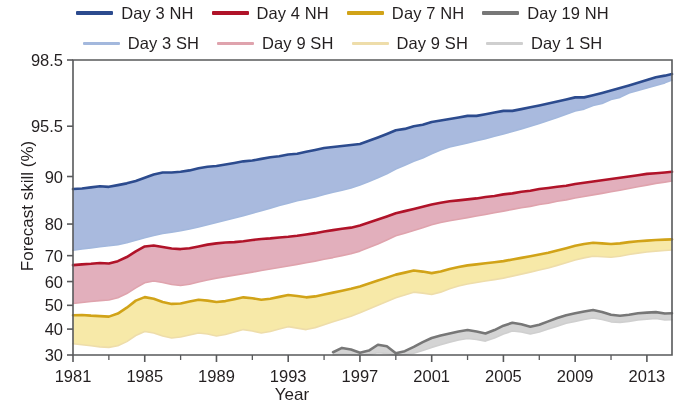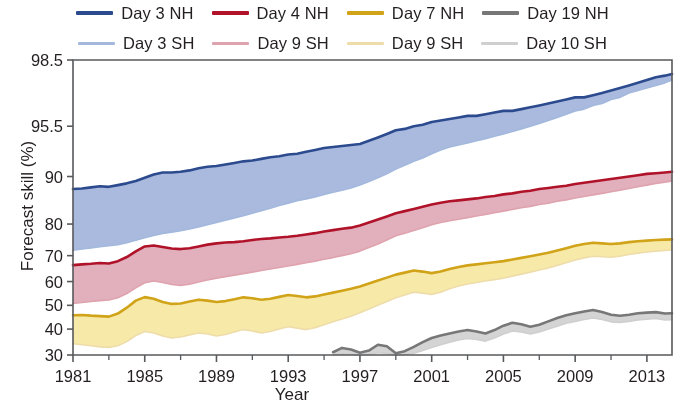--- a/index.html
+++ b/index.html
@@ -59,21 +59,21 @@
       <div class="legend-item">
         <span class="legend-swatch" style="background:#dfa3ad"></span>
         <span class="legend-label">Day 9 SH</span>
       </div>
       <div class="legend-item">
         <span class="legend-swatch" style="background:#eeddaa"></span>
         <span class="legend-label">Day 9 SH</span>
       </div>
       <div class="legend-item">
         <span class="legend-swatch" style="background:#cfcfcf"></span>
-        <span class="legend-label">Day 10 SH</span>
+        <span class="legend-label">Day 1 SH</span>
       </div>
     </div>
   </div>
 
   <div class="plot-wrap">
     <svg class="chart-svg" id="chart-svg" width="685" height="366">
         <path d="M73.00,139.07L81.97,138.52L90.93,137.40L99.90,136.26L108.87,136.83L117.84,135.11L126.80,133.35L135.77,130.94L144.74,127.80L153.70,124.53L162.67,122.49L171.64,122.49L180.60,121.80L189.57,120.40L198.54,118.24L207.51,116.76L216.47,116.01L225.44,114.49L234.41,112.93L243.37,111.34L252.34,110.53L261.31,108.88L270.28,107.19L279.24,106.33L288.21,104.57L297.18,103.68L306.14,101.85L315.11,99.98L324.08,98.05L333.04,97.06L342.01,96.06L350.98,95.05L359.95,94.01L368.91,90.82L377.88,87.46L386.85,83.93L395.81,80.19L404.78,78.89L413.75,76.22L422.72,74.84L431.68,71.99L440.65,70.52L449.62,69.01L458.58,67.46L467.55,65.88L476.52,65.88L485.49,64.26L494.45,62.59L503.42,60.88L512.39,60.88L521.35,59.12L530.32,57.31L539.29,55.44L548.25,53.52L557.22,51.54L566.19,49.49L575.16,47.37L584.12,47.37L593.09,45.18L602.06,42.91L611.02,40.55L619.99,38.09L628.96,35.54L637.93,32.87L646.89,30.08L655.86,27.16L664.83,25.65L672.00,24.10L672.00,30.08L664.83,32.87L655.86,35.54L646.89,38.09L637.93,40.55L628.96,42.91L619.99,47.37L611.02,49.49L602.06,53.52L593.09,55.44L584.12,59.12L575.16,60.88L566.19,64.26L557.22,67.46L548.25,70.52L539.29,73.43L530.32,76.22L521.35,78.89L512.39,81.46L503.42,83.93L494.45,86.31L485.49,88.60L476.52,90.82L467.55,92.97L458.58,95.05L449.62,97.06L440.65,99.98L431.68,103.68L422.72,108.04L413.75,111.34L404.78,115.26L395.81,118.97L386.85,123.86L377.88,127.80L368.91,131.55L359.95,135.11L350.98,137.96L342.01,140.17L333.04,142.31L324.08,144.40L315.11,146.93L306.14,148.90L297.18,150.83L288.21,153.17L279.24,155.45L270.28,158.11L261.31,160.69L252.34,163.19L243.37,165.63L234.41,168.00L225.44,170.32L216.47,172.58L207.51,174.78L198.54,176.94L189.57,179.05L180.60,180.78L171.64,182.15L162.67,183.49L153.70,185.48L144.74,187.75L135.77,190.29L126.80,192.78L117.84,194.61L108.87,195.82L99.90,196.72L90.93,197.90L81.97,199.08L73.00,200.25Z" fill="#a9bade" stroke="none"></path>
         <path d="M73.00,215.13L81.97,214.34L90.93,213.81L99.90,213.01L108.87,213.54L117.84,211.14L126.80,207.04L135.77,201.40L144.74,196.42L153.70,195.52L162.67,197.02L171.64,198.49L180.60,199.08L189.57,198.20L198.54,196.42L207.51,194.61L216.47,193.39L225.44,192.47L234.41,192.16L243.37,191.23L252.34,189.98L261.31,189.03L270.28,188.39L279.24,187.43L288.21,186.78L297.18,185.80L306.14,184.49L315.11,183.16L324.08,181.47L333.04,180.10L342.01,178.71L350.98,177.65L359.95,175.51L368.91,172.58L377.88,169.55L386.85,166.43L395.81,163.19L404.78,161.11L413.75,158.98L422.72,156.79L431.68,154.55L440.65,152.71L449.62,151.30L458.58,150.35L467.55,149.39L476.52,148.41L485.49,146.93L494.45,145.93L503.42,144.40L512.39,143.36L521.35,141.78L530.32,140.71L539.29,139.07L548.25,137.96L557.22,136.83L566.19,135.69L575.16,133.94L584.12,132.75L593.09,131.55L602.06,130.32L611.02,129.07L619.99,127.80L628.96,126.51L637.93,125.20L646.89,123.86L655.86,123.18L664.83,122.49L672.00,121.80L672.00,130.94L664.83,132.15L655.86,133.35L646.89,135.11L637.93,136.83L628.96,138.52L619.99,140.17L611.02,141.78L602.06,143.36L593.09,144.91L584.12,146.43L575.16,147.92L566.19,149.87L557.22,151.30L548.25,153.17L539.29,154.55L530.32,156.35L521.35,157.67L512.39,159.41L503.42,161.11L494.45,162.78L485.49,164.42L476.52,166.03L467.55,167.61L458.58,169.17L449.62,170.70L440.65,172.58L431.68,174.78L422.72,177.65L413.75,180.44L404.78,183.16L395.81,185.80L386.85,189.98L377.88,194.01L368.91,197.61L359.95,201.11L350.98,203.68L342.01,205.65L333.04,207.59L324.08,209.24L315.11,211.14L306.14,212.74L297.18,214.34L288.21,215.92L279.24,217.48L270.28,219.03L261.31,220.57L252.34,222.10L243.37,223.62L234.41,225.13L225.44,226.63L216.47,228.11L207.51,230.09L198.54,232.04L189.57,234.23L180.60,235.44L171.64,234.47L162.67,232.53L153.70,231.07L144.74,232.77L135.77,237.84L126.80,243.56L117.84,247.81L108.87,249.93L99.90,250.63L90.93,251.57L81.97,252.51L73.00,253.45Z" fill="#e2afbc" stroke="none"></path>
         <path d="M73.00,265.20L81.97,264.96L90.93,265.67L99.90,266.14L108.87,266.62L117.84,263.55L126.80,257.67L135.77,250.63L144.74,247.11L153.70,248.75L162.67,252.04L171.64,253.92L180.60,253.45L189.57,251.57L198.54,249.69L207.51,250.63L216.47,252.04L225.44,251.10L234.41,249.22L243.37,247.34L252.34,248.28L261.31,249.69L270.28,248.75L279.24,246.87L288.21,244.98L297.18,245.93L306.14,247.34L315.11,246.40L324.08,244.51L333.04,242.61L342.01,240.71L350.98,238.80L359.95,236.40L368.91,233.50L377.88,230.58L386.85,227.62L395.81,224.63L404.78,222.61L413.75,220.57L422.72,221.59L431.68,223.12L440.65,221.59L449.62,219.03L458.58,216.96L467.55,215.39L476.52,214.34L485.49,213.28L494.45,212.21L503.42,211.14L512.39,209.51L521.35,207.87L530.32,206.21L539.29,204.53L548.25,202.83L557.22,200.54L566.19,198.20L575.16,195.82L584.12,194.01L593.09,192.78L602.06,193.39L611.02,194.01L619.99,193.39L628.96,192.16L637.93,191.23L646.89,190.61L655.86,189.98L664.83,189.66L672.00,189.34L672.00,199.96L664.83,200.54L655.86,201.11L646.89,201.98L637.93,203.12L628.96,204.53L619.99,206.21L611.02,207.32L602.06,206.76L593.09,206.21L584.12,207.87L575.16,210.05L566.19,212.74L557.22,215.39L548.25,218.00L539.29,220.06L530.32,222.10L521.35,224.12L512.39,226.13L503.42,228.11L494.45,229.59L485.49,231.07L476.52,232.53L467.55,233.99L458.58,235.92L449.62,238.80L440.65,242.14L431.68,244.51L422.72,243.09L413.75,242.14L404.78,244.98L395.81,247.81L386.85,251.57L377.88,255.33L368.91,259.08L359.95,262.84L350.98,266.14L342.01,268.99L333.04,271.85L324.08,274.73L315.11,277.63L306.14,279.59L297.18,278.12L288.21,276.66L279.24,279.10L270.28,281.55L261.31,283.03L252.34,281.06L243.37,279.59L234.41,282.04L225.44,284.52L216.47,286.03L207.51,284.03L198.54,283.03L189.57,285.02L180.60,287.03L171.64,288.04L162.67,286.03L153.70,283.03L144.74,281.55L135.77,285.52L126.80,291.62L117.84,295.79L108.87,297.38L99.90,296.84L90.93,295.79L81.97,294.74L73.00,293.69Z" fill="#f7e9a8" stroke="none"></path>
         <path d="M333.04,302.23L342.01,297.91L350.98,299.52L359.95,302.78L368.91,300.60L377.88,294.74L386.85,296.31L395.81,303.33L404.78,301.14L413.75,296.84L422.72,292.13L431.68,288.04L440.65,285.52L449.62,283.53L458.58,281.55L467.55,280.08L476.52,281.55L485.49,283.53L494.45,280.08L503.42,275.70L512.39,272.81L521.35,274.25L530.32,276.66L539.29,274.73L548.25,271.37L557.22,268.04L566.19,265.20L575.16,263.31L584.12,261.43L593.09,260.02L602.06,261.90L611.02,264.73L619.99,265.67L628.96,264.73L637.93,263.31L646.89,262.61L655.86,262.13L664.83,263.55L672.00,263.31L672.00,269.70L664.83,269.94L655.86,268.51L646.89,269.23L637.93,269.94L628.96,271.37L619.99,272.33L611.02,271.85L602.06,269.46L593.09,268.04L584.12,269.46L575.16,271.37L566.19,273.29L557.22,276.18L548.25,279.10L539.29,282.04L530.32,284.03L521.35,282.04L512.39,281.06L503.42,284.03L494.45,288.04L485.49,291.10L476.52,289.57L467.55,288.55L458.58,290.08L449.62,292.13L440.65,294.74L431.68,297.38L422.72,300.60L413.75,303.33L404.78,304.44L395.81,305.00L386.85,303.33L377.88,302.78L368.91,304.44L359.95,305.00L350.98,304.44L342.01,303.89L333.04,305.00Z" fill="#d4d4d4" stroke="none"></path>

